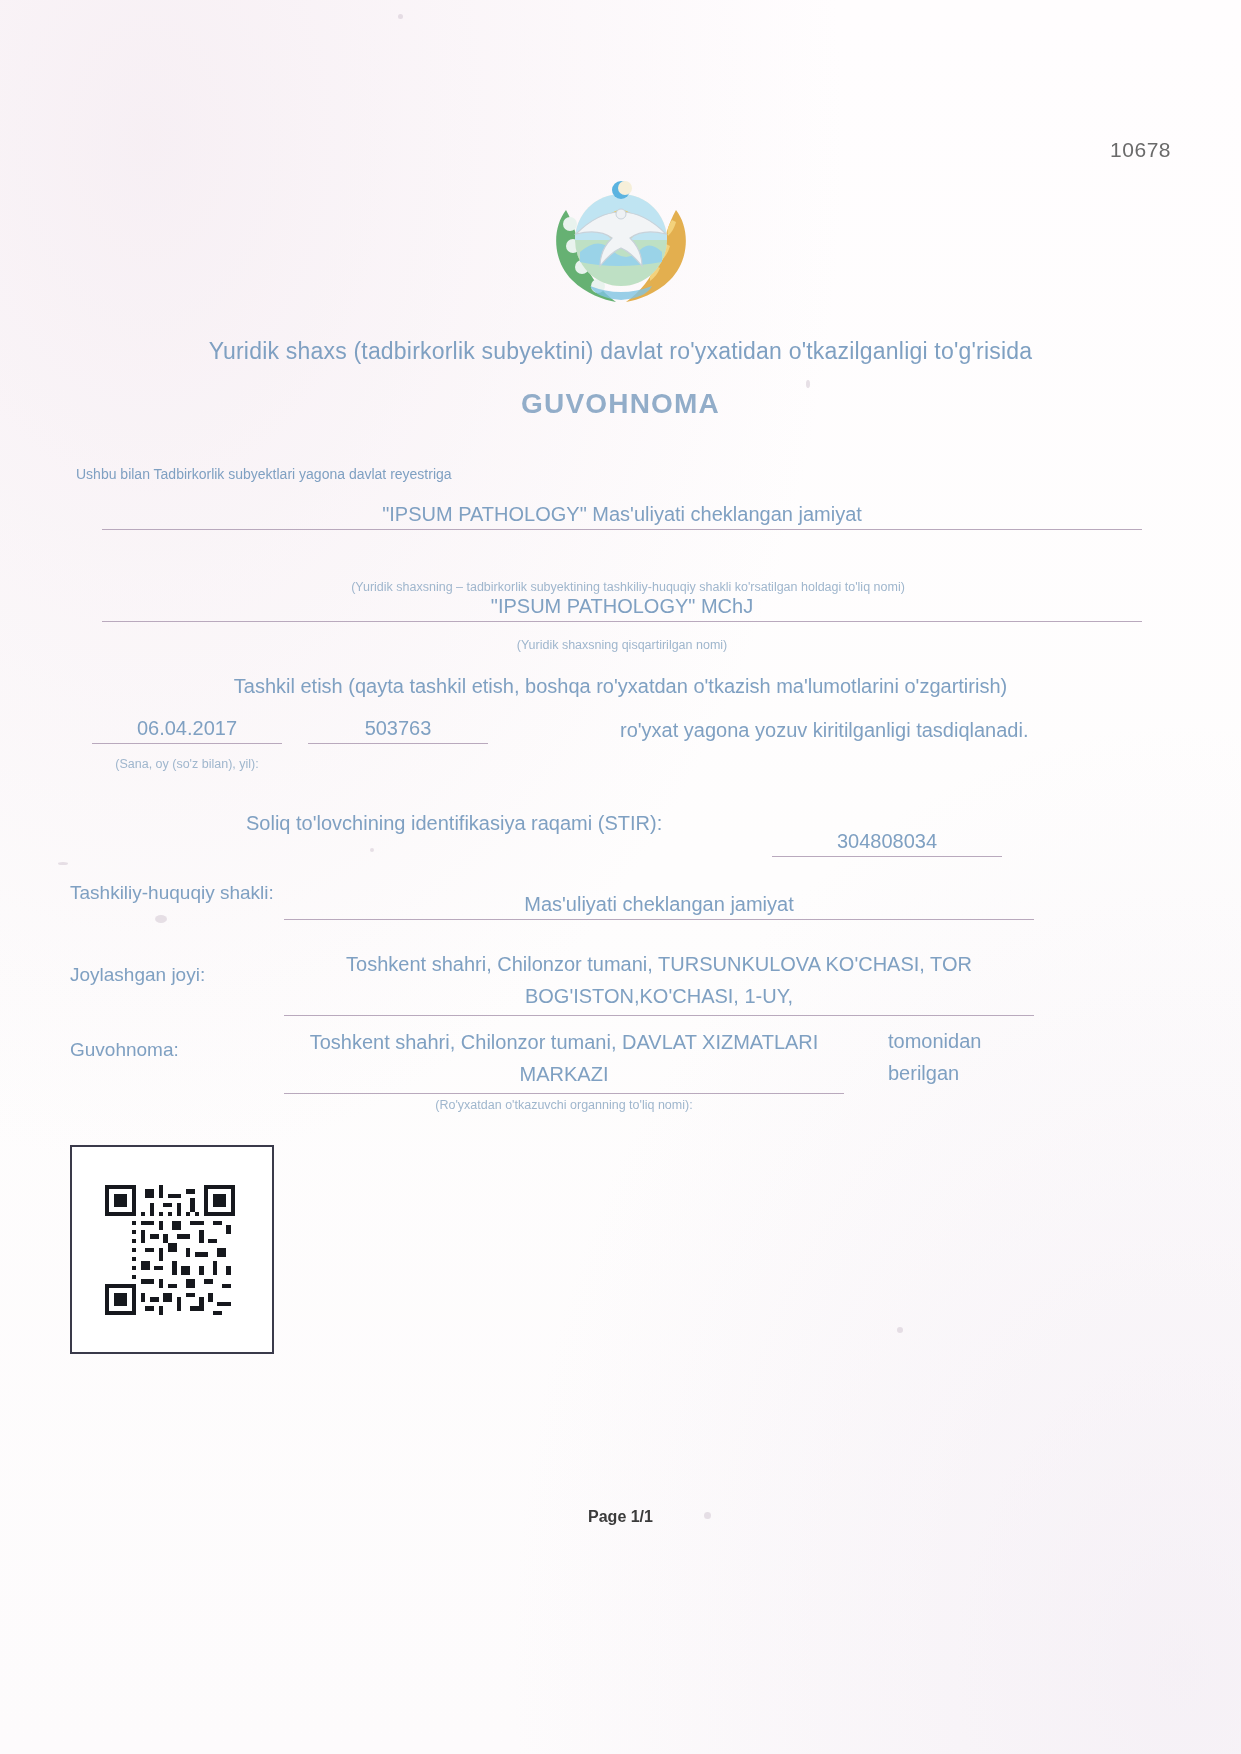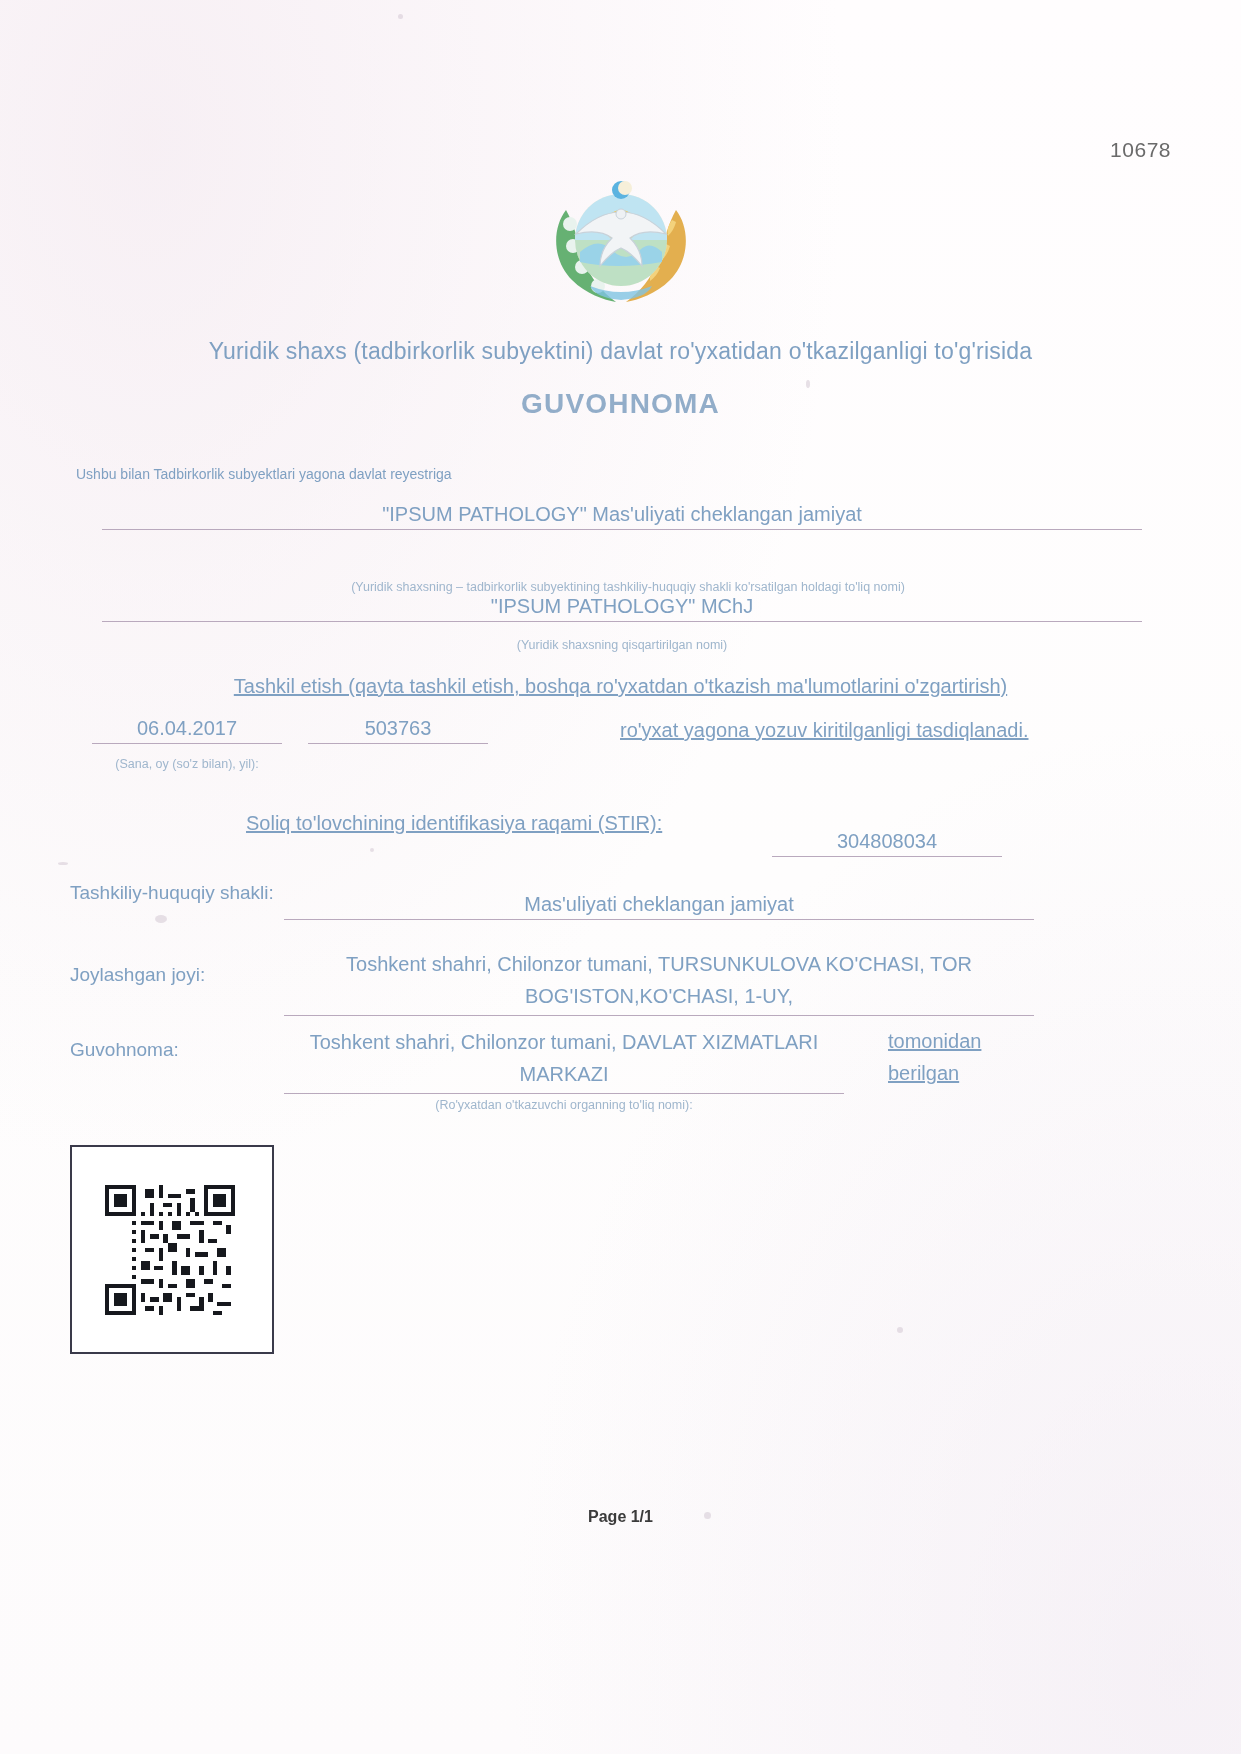--- a/index.html
+++ b/index.html
@@ -85,21 +85,20 @@
   .row-label {
     position: absolute;
     font-size: 19px;
     color: #7fa0c2;
     line-height: 30px;
   }
   .plain {
     position: absolute;
     font-size: 20px;
     color: #7fa0c2;
-    text-decoration: underline;
   }
   .qr-box {
     position: absolute;
     left: 70px;
     top: 1145px;
     width: 200px;
     height: 205px;
     border: 2px solid #3a3a4a;
     background: #ffffff;
   }

